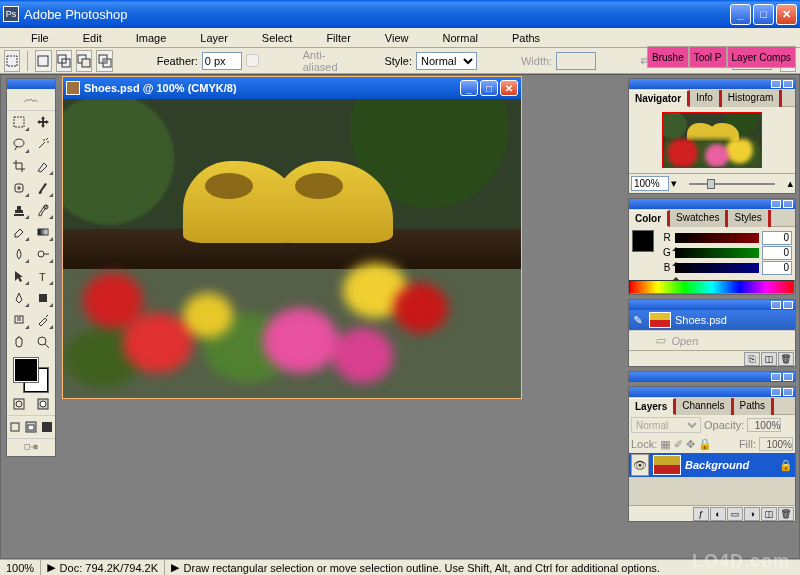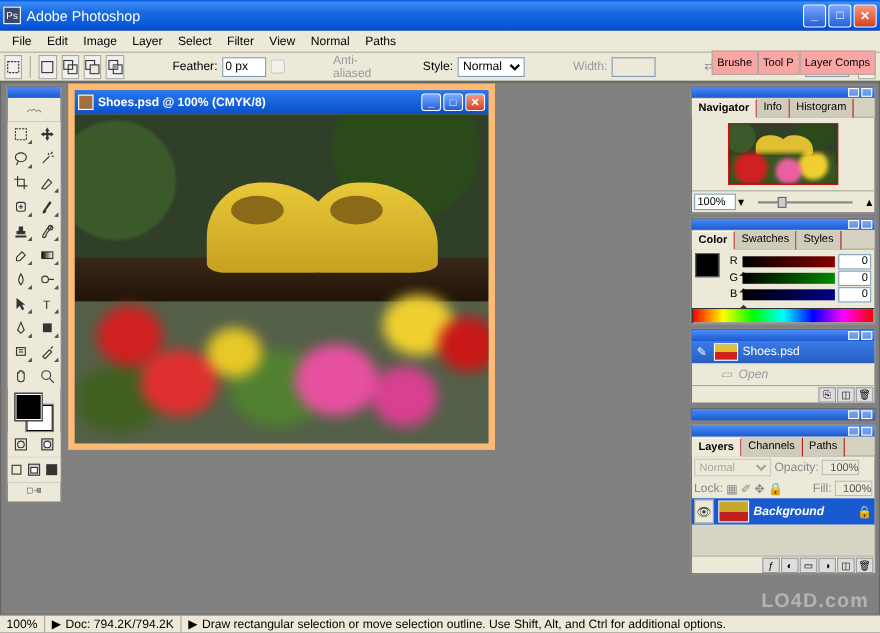--- a/index.html
+++ b/index.html
@@ -7,45 +7,45 @@
 
 .titlebar { height: 28px; background: linear-gradient(to bottom, #0058e0 0%, #3b8af8 8%, #1a6cde 40%, #0855d8 88%, #0446c4 100%); display: flex; align-items: center; padding: 0 3px; color: #fff; }
 .titlebar .appicon { width: 16px; height: 16px; background: #3a4a6a; border: 1px solid #fff; margin-right: 5px; font-size: 9px; text-align: center; line-height: 14px; }
 .titlebar .title { font-weight: normal; font-size: 13px; flex: 1; }
 .winbtns { display: flex; gap: 2px; }
 .winbtn { width: 21px; height: 21px; border: 1px solid #fff; border-radius: 3px; display: flex; align-items: center; justify-content: center; color: #fff; font-weight: bold; cursor: pointer; }
 .winbtn.min, .winbtn.max { background: linear-gradient(to bottom, #7ba7ff, #2560d8); }
 .winbtn.close { background: linear-gradient(to bottom, #f89880, #d84020); }
 
 .menubar { height: 20px; background: #ece9d8; display: flex; align-items: center; padding: 0 4px; border-bottom: 1px solid #aca899; }
-.menubar span { padding: 2px 7px; cursor: pointer; }
+.menubar span { padding: 2px 7px; cursor: pointer; margin-left: 20px; }
 
 .optionsbar { height: 26px; background: #ece9d8; display: flex; align-items: center; padding: 0 4px; border-bottom: 1px solid #aca899; gap: 4px; }
 .optbtn { width: 24px; height: 22px; border: 1px solid #aca899; background: #f0f0f0; display: flex; align-items: center; justify-content: center; }
 .optlabel { color: #000; margin-left: 40px; }
 .optlabel.disabled { color: #999; }
 .optinput { width: 40px; height: 18px; border: 1px solid #7f9db9; background: #fff; padding: 0 2px; }
 .optselect { width: 92px; height: 18px; border: 1px solid #7f9db9; background: #fff; }
 .optinput.disabled { background: #ece9d8; }
-.optpanel { border: 1px solid #aca899; background: #fca5a5; padding: 2px 5px; height: 22px; display: flex; align-items: center; }
+.optpanel { border: 1px solid #aca899; background: #ec4899; padding: 2px 5px; height: 22px; display: flex; align-items: center; }
 .spacer { flex: 1; }
 
 .workspace { position: absolute; top: 74px; left: 0; right: 0; bottom: 16px; background: #808080; border: 1px solid #666; border-top: 1px solid #555; }
 
 .toolbox { position: absolute; top: 78px; left: 6px; width: 50px; background: #ece9d8; border: 1px solid #666; }
 .tbxtitle { height: 10px; background: linear-gradient(to bottom, #4a8af8, #1a5ad0); }
 .tbxgrid { display: grid; grid-template-columns: 1fr 1fr; }
 .tool { height: 22px; border: 1px solid #ece9d8; display: flex; align-items: center; justify-content: center; cursor: pointer; position: relative; }
 .tool .corner { position: absolute; bottom: 1px; right: 1px; width: 0; height: 0; border: 2px solid transparent; border-bottom-color: #555; border-right-color: #555; }
 .colorwell { height: 40px; position: relative; padding: 4px; }
 .fgcolor { position: absolute; top: 4px; left: 6px; width: 26px; height: 26px; background: #000; border: 1px solid #666; box-shadow: inset 0 0 0 1px #fff; z-index: 2; }
 .bgcolor { position: absolute; top: 14px; left: 16px; width: 26px; height: 26px; background: #fff; border: 1px solid #666; box-shadow: inset 0 0 0 1px #000; }
 .tbxbottom { display: grid; grid-template-columns: 1fr 1fr; }
 
-.docwin { position: absolute; top: 76px; left: 62px; width: 388px; border: 6px solid #fdba74; }
+.docwin { position: absolute; top: 76px; left: 62px; width: 460px; border: 1px solid #fdba74; }
 .docwin .titlebar2 { height: 22px; background: linear-gradient(to bottom, #2878f0, #0850c8); display: flex; align-items: center; color: #fff; padding: 0 3px; }
 .docwin .titlebar2 .dicon { width: 14px; height: 14px; background: #a07040; margin-right: 4px; border: 1px solid #fff; }
 .docwin .titlebar2 .dtitle { flex: 1; font-weight: bold; font-size: 11px; }
 .docwin .winbtn { width: 18px; height: 16px; font-size: 10px; }
 .doccanvas { height: 299px; background: #546048; position: relative; overflow: hidden; }
 
 
 .shelf { position: absolute; top: 130px; left: 0; right: 0; height: 40px; background: linear-gradient(to bottom, #3a2818, #201408); }
 .shoe { position: absolute; background: linear-gradient(to bottom, #e8c838, #c8a020); border-radius: 40% 55% 20% 15% / 60% 70% 10% 10%; }
 .shoe1 { top: 62px; left: 120px; width: 120px; height: 82px; }
@@ -62,21 +62,21 @@
 .f-pink1 { background: #e850a0; width: 75px; height: 65px; top: 55px; left: 200px; }
 .f-pink2 { background: #d84090; width: 60px; height: 55px; top: 75px; left: 270px; }
 .f-grn { background: #508030; width: 90px; height: 70px; top: 60px; left: 140px; }
 .f-grn2 { background: #406020; width: 80px; height: 60px; top: 75px; left: 0px; }
 
 .palettes { position: absolute; top: 78px; right: 4px; width: 168px; display: flex; flex-direction: column; gap: 4px; }
 .panel { background: #ece9d8; border: 1px solid #666; }
 .panelhead { height: 10px; background: linear-gradient(to bottom, #4a8af8, #1a5ad0); display: flex; justify-content: flex-end; align-items: center; padding: 0 2px; gap: 2px; }
 .panelhead .pbtn { width: 10px; height: 8px; background: rgba(255,255,255,0.3); border: 1px solid #fff; cursor: pointer; }
 .tabs { height: 18px; display: flex; background: #d6d2c2; border-bottom: 1px solid #aca899; }
-.tab { padding: 2px 6px; cursor: pointer; border-right: 1px solid #b91c1c; background: #d0ccbc; font-size: 10px; position: relative; top: 1px; }
+.tab { padding: 2px 6px; cursor: pointer; border-right: 3px solid #b91c1c; background: #d0ccbc; font-size: 10px; position: relative; top: 1px; }
 .tab.active { background: #ece9d8; border-top: 1px solid #fff; border-bottom: 1px solid #ece9d8; font-weight: bold; }
 .panelbody { padding: 3px; }
 
 .navthumb { width: 100px; height: 56px; margin: 2px auto; border: 1px solid #e00; position: relative; overflow: hidden; background: #304028; }
 .navthumb .bgfoliage { height: 30px; }
 .navthumb .shelf { top: 26px; height: 8px; }
 .navthumb .nshoe1 { top: 10px; left: 24px; width: 30px; height: 18px; background:#e0c030; border-radius:40% 55% 20% 15%/60% 70% 10% 10%;}
 .navthumb .nshoe2 { top: 10px; left: 46px; width: 30px; height: 18px; background:#e0c030; border-radius:40% 55% 20% 15%/60% 70% 10% 10%;}
 .navthumb .nflowers { position:absolute; bottom:0; left:0; right:0; height: 28px; filter: blur(2px); background: radial-gradient(circle at 20% 50%, #d02020 18%, transparent 20%), radial-gradient(circle at 55% 60%, #e860a0 20%, transparent 22%), radial-gradient(circle at 78% 40%, #f0d030 16%, transparent 18%), #3a5520; }
 .navbottom { display: flex; align-items: center; padding: 2px; gap: 2px; border-top: 1px solid #aca899; }
@@ -109,21 +109,21 @@
 .layervis { width: 18px; height: 22px; background: #ece9d8; border: 1px solid #999; display: flex; align-items: center; justify-content: center; color: #333;}
 .layerthumb { width: 28px; height: 20px; border: 1px solid #fff; background: linear-gradient(to bottom, #c8a828 50%, #c02020 50%);}
 .layername { font-weight: bold; font-style: italic; }
 .layerbottom { height: 16px; border-top: 1px solid #aca899; display: flex; justify-content: flex-end; padding: 1px; gap: 1px; background:#ece9d8;}
 
 .dockstrip { position: absolute; top: 46px; right: 4px; display: flex; gap: 0; }
 .dockstrip .optpanel { font-size: 10px; padding: 2px 4px; }
 
 .statusbar { position: absolute; bottom: 0; left: 0; right: 0; height: 16px; background: #ece9d8; border-top: 1px solid #aca899; display: flex; align-items: center; font-size: 10px; }
 .statusbar .cell { padding: 0 6px; border-right: 1px solid #aca899; height: 100%; display: flex; align-items: center; }
-.watermark { position: absolute; right: 10px; bottom: 18px; color: rgba(255,255,255,0.4); font-size: 18px; font-weight: bold; letter-spacing: 1px; pointer-events:none;}
+.watermark { position: absolute; right: 10px; bottom: 3px; color: rgba(255,255,255,0.4); font-size: 18px; font-weight: bold; letter-spacing: 1px; pointer-events:none;}
 
 svg { width: 14px; height: 14px; }
 </style>
 </head>
 <body>
 
 <div class="titlebar">
   <div class="appicon">Ps</div>
   <div class="title">Adobe Photoshop</div>
   <div class="winbtns">

